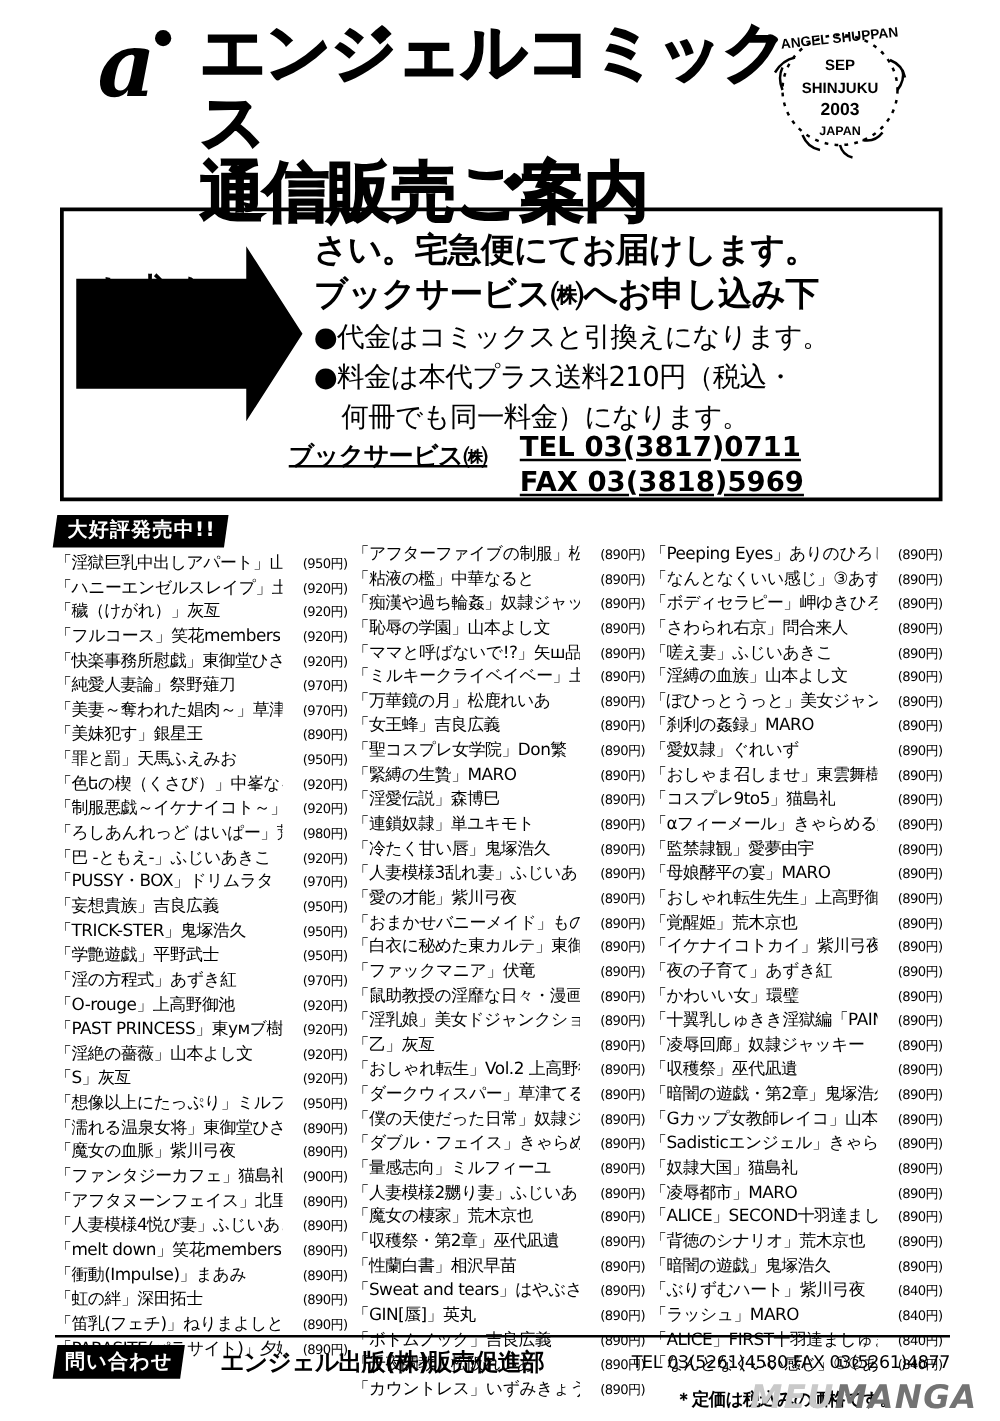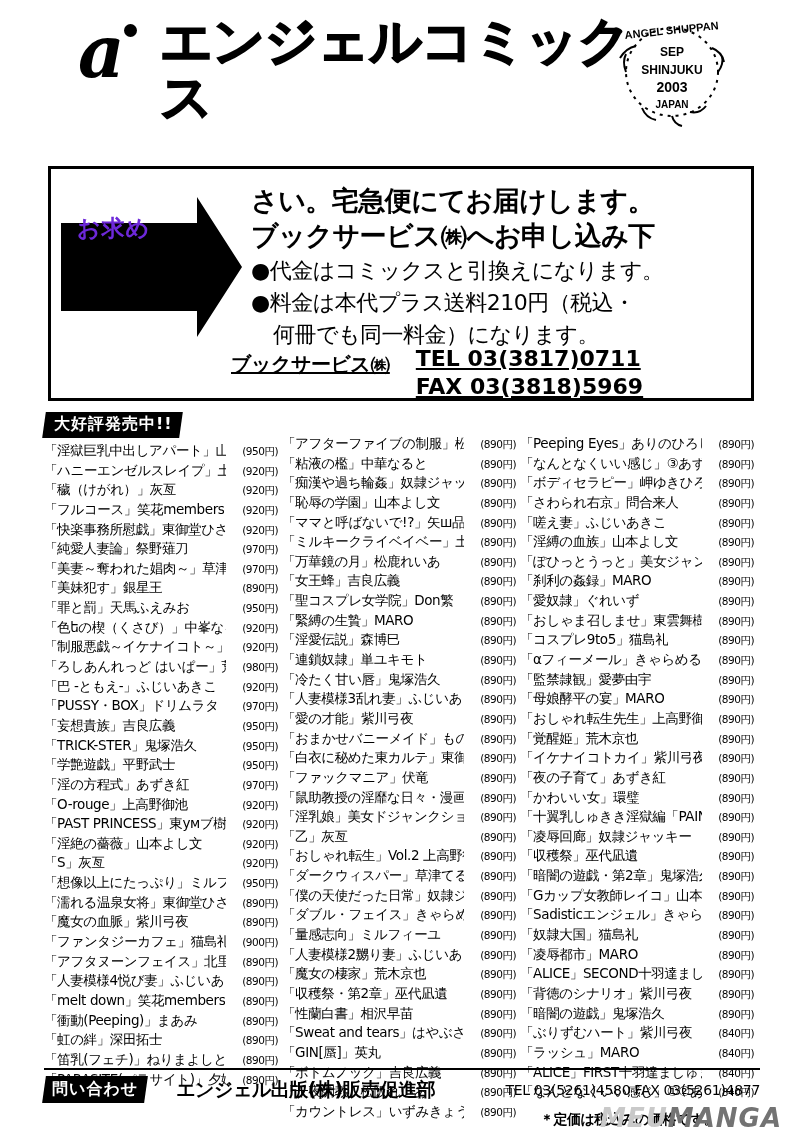--- a/index.html
+++ b/index.html
@@ -85,26 +85,25 @@
     top: 26px;
     width: 185px;
     height: 145px;
   }
   .arrow-wrap svg { display: block; }
   .arrow-text {
     position: absolute;
     left: 26px;
     top: 46px;
     width: 125px;
-    color: #6d28d9;
-    font-weight: bold;
-    font-size: 23px;
+    color: #000000;
+    font-weight: bold;
+    font-size: 28px;
     line-height: 1.25;
     letter-spacing: 1px;
-    font-family: Liberation Serif, serif;
   }
   .order-main {
     position: absolute;
     left: 200px;
     top: 14px;
     width: 490px;
   }
   .order-lead {
     font-size: 27px;
     font-weight: bold;
@@ -245,20 +244,21 @@
 
 <div class="page">
 
   <div class="header">
     <div class="logo-a">
       <span>a</span>
       <span class="dot"></span>
     </div>
     <div class="title-block">
       <div class="title-line">エンジェルコミックス</div>
+      <div class="title-line">通信販売ご案内</div>
     </div>
 
     <div class="stamp">
       <svg width="120" height="120" viewBox="0 0 120 120">
         <g fill="none" stroke="#000" stroke-width="2">
           <path d="M8 46 Q14 36 24 34"></path>
           <path d="M14 60 Q10 50 14 42"></path>
           <path d="M100 36 Q110 40 112 50"></path>
           <path d="M106 60 Q112 52 110 44"></path>
           <path d="M30 96 Q34 106 44 108"></path>
@@ -420,21 +420,21 @@
           </div>
           <div class="item">
             <span class="nm">「人妻模様4悦び妻」ふじいあきこ</span>
             <span class="pr">(890円)</span>
           </div>
           <div class="item">
             <span class="nm">「melt down」笑花members</span>
             <span class="pr">(890円)</span>
           </div>
           <div class="item">
-            <span class="nm">「衝動(Peeping)」まあみ</span>
+            <span class="nm">「衝動(Impulse)」まあみ</span>
             <span class="pr">(890円)</span>
           </div>
           <div class="item">
             <span class="nm">「虹の絆」深田拓士</span>
             <span class="pr">(890円)</span>
           </div>
           <div class="item">
             <span class="nm">「笛乳(フェチ)」ねりまよしと</span>
             <span class="pr">(890円)</span>
           </div>
@@ -698,21 +698,21 @@
           </div>
           <div class="item">
             <span class="nm">「凌辱都市」MARO</span>
             <span class="pr">(890円)</span>
           </div>
           <div class="item">
             <span class="nm">「ALICE」SECOND十羽達ましゅまろ</span>
             <span class="pr">(890円)</span>
           </div>
           <div class="item">
-            <span class="nm">「背徳のシナリオ」紫川弓夜</span>
+            <span class="nm">「背徳のシナリオ」荒木京也</span>
             <span class="pr">(890円)</span>
           </div>
           <div class="item">
             <span class="nm">「暗闇の遊戯」鬼塚浩久</span>
             <span class="pr">(890円)</span>
           </div>
           <div class="item">
             <span class="nm">「ぶりずむハート」紫川弓夜</span>
             <span class="pr">(840円)</span>
           </div>

